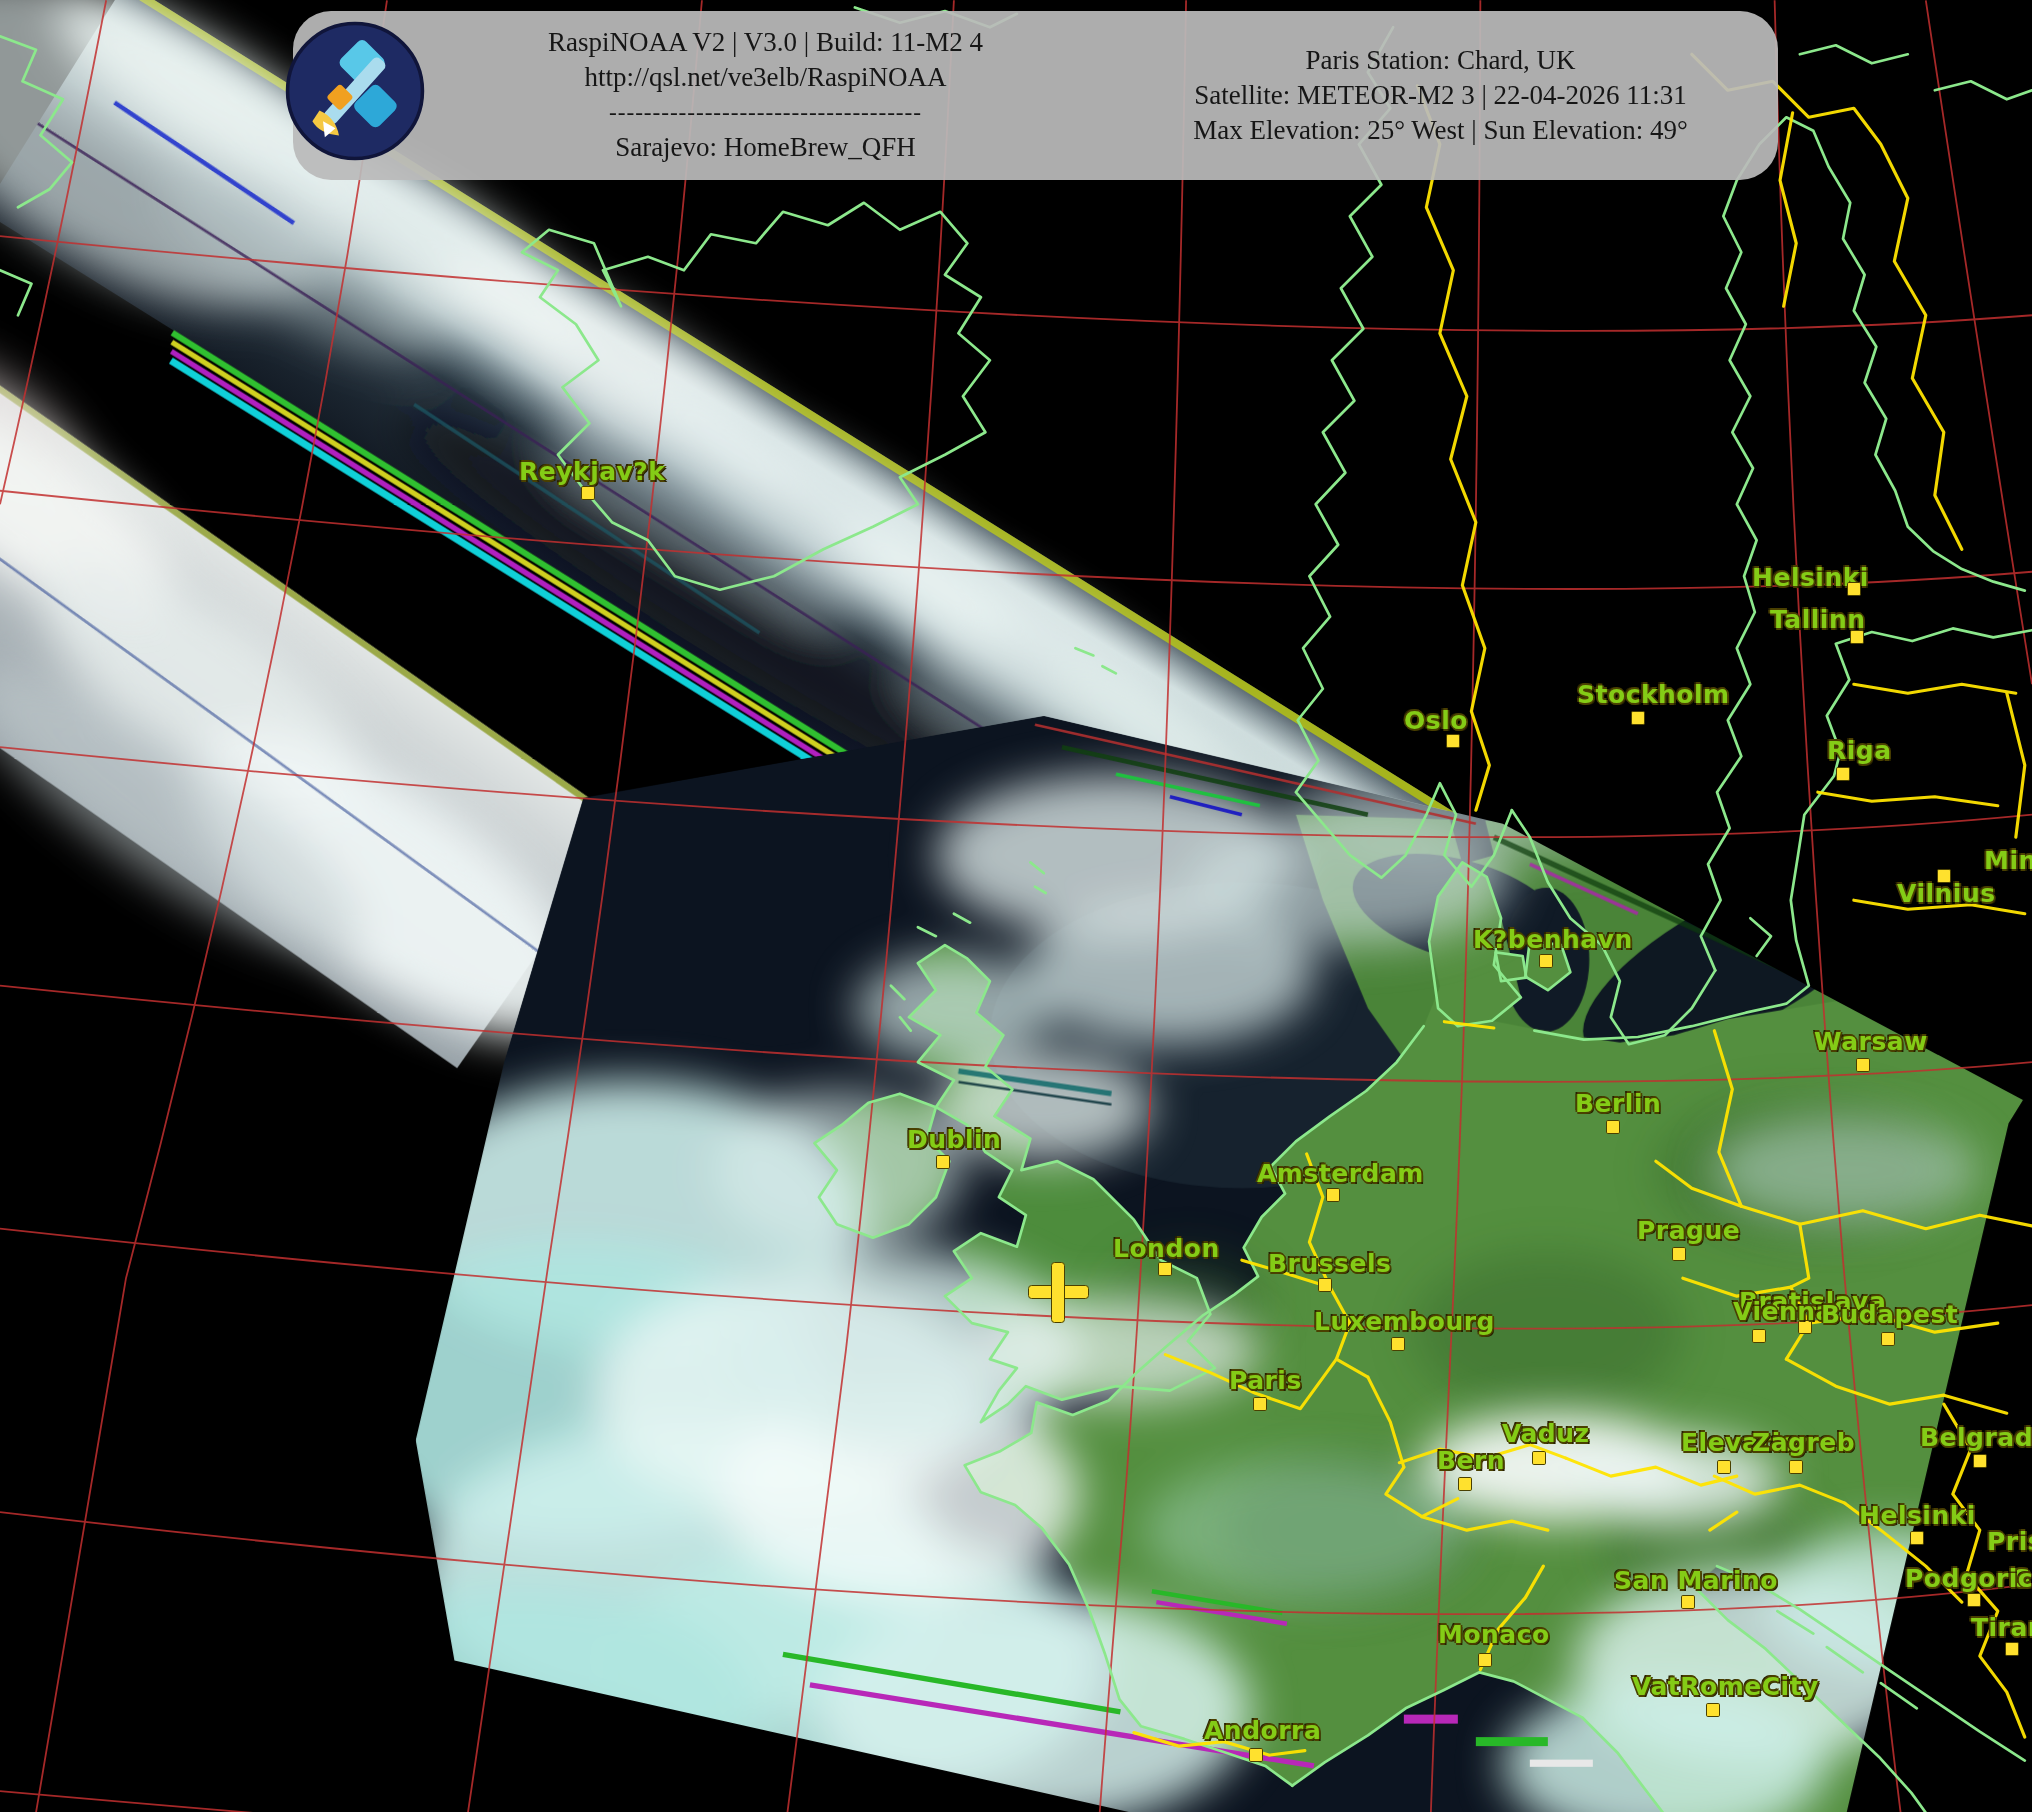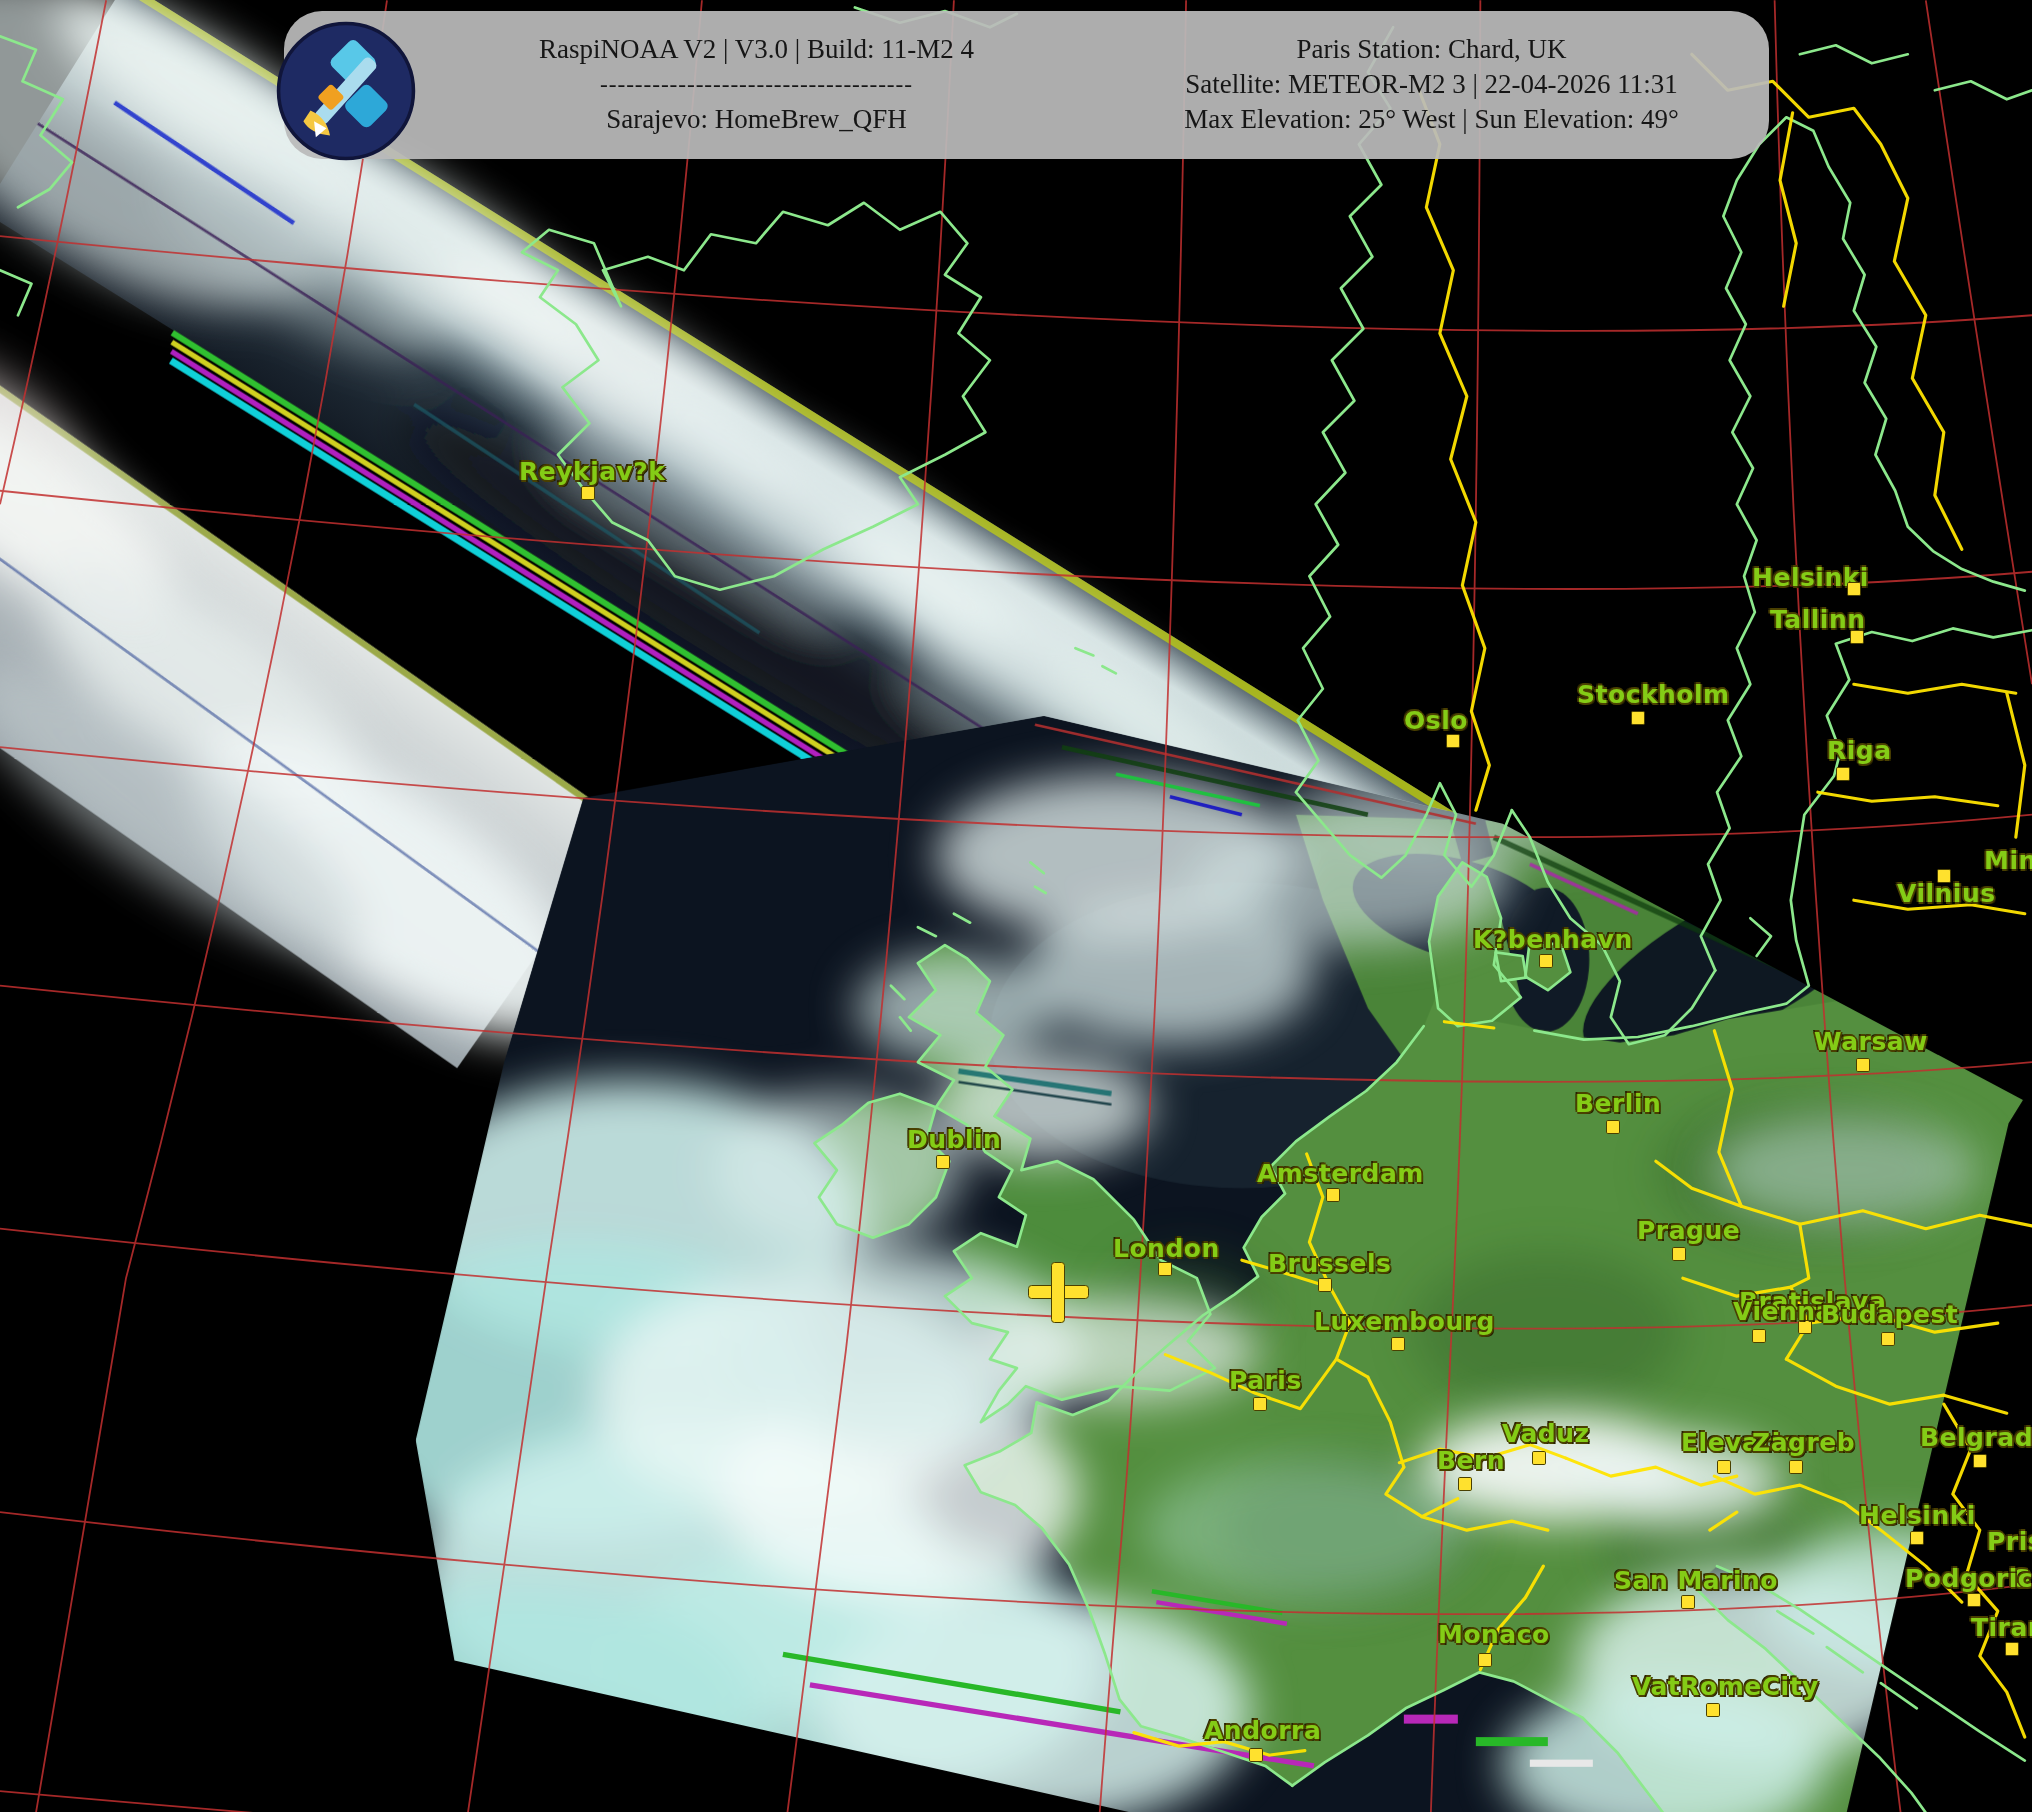--- a/index.html
+++ b/index.html
@@ -1,20 +1,20 @@
 <!DOCTYPE html>
 <html style="font-size:14.4px"><head>
 <meta charset="utf-8">
 <style>
   html,body{margin:0;padding:0;background:#000;}
   #screen{position:relative;width:2032px;height:1813px;background:#000;overflow:hidden;
           font-family:"Liberation Sans",sans-serif;}
   #map-canvas{position:absolute;left:0;top:0;}
   
-  #banner{position:absolute;left:284px;top:10.8px;width:1485px;height:148px;
+  #banner{position:absolute;left:293px;top:10.8px;width:1485px;height:169px;
           background:rgba(186,186,186,0.93);border-radius:38px;
           display:flex;align-items:center;z-index:40;}
   #banner .col{flex:1;text-align:center;color:#161616;
       font-family:"Liberation Serif","DejaVu Serif",serif;
       font-size:27px;line-height:35px;white-space:nowrap;}
   #banner .col.left{margin-left:135px;}
   #banner .dashes{font-size:23.4px;letter-spacing:0.9px;}
   #logo{position:absolute;left:-9px;top:9px;width:142px;height:142px;z-index:41;}
   
   #labels-layer{position:absolute;left:0;top:0;width:2032px;height:1813px;z-index:30;pointer-events:none;}
@@ -282,20 +282,21 @@
     <circle cx="0" cy="0" r="76" fill="#1e2a63" stroke="#10153a" stroke-width="4"></circle>
     <rect x="-12" y="-52" width="40" height="40" rx="7" fill="#58c8e8" transform="rotate(45 8 -32)"></rect>
     <rect x="4" y="-2" width="38" height="38" rx="7" fill="#2da8d8" transform="rotate(45 23 17)"></rect>
     <rect x="-9" y="-46" width="17" height="92" rx="6" fill="#aadcee" transform="rotate(42)"></rect>
     <rect x="-28" y="-4" width="22" height="22" rx="4" fill="#f0a020" transform="rotate(45 -17 7)"></rect>
     <path d="M -40,22 Q -22,30 -18,50 Q -40,48 -48,34 Z" fill="#f5c842"></path>
     <path d="M -36,34 L -22,42 -34,52 Z" fill="#ffffff"></path>
   </svg>
   <div class="col left">
     <div>RaspiNOAA V2 | V3.0 | Build: 11-M2 4</div>
+    <div>http://qsl.net/ve3elb/RaspiNOAA</div>
     <div class="dashes">------------------------------------</div>
     <div>Sarajevo: HomeBrew_QFH</div>
   </div>
   <div class="col right">
     <div>Paris Station: Chard, UK</div>
     <div>Satellite: METEOR-M2 3 | 22-04-2026 11:31</div>
     <div>Max Elevation: 25° West | Sun Elevation: 49°</div>
   </div>
 </div>
 

